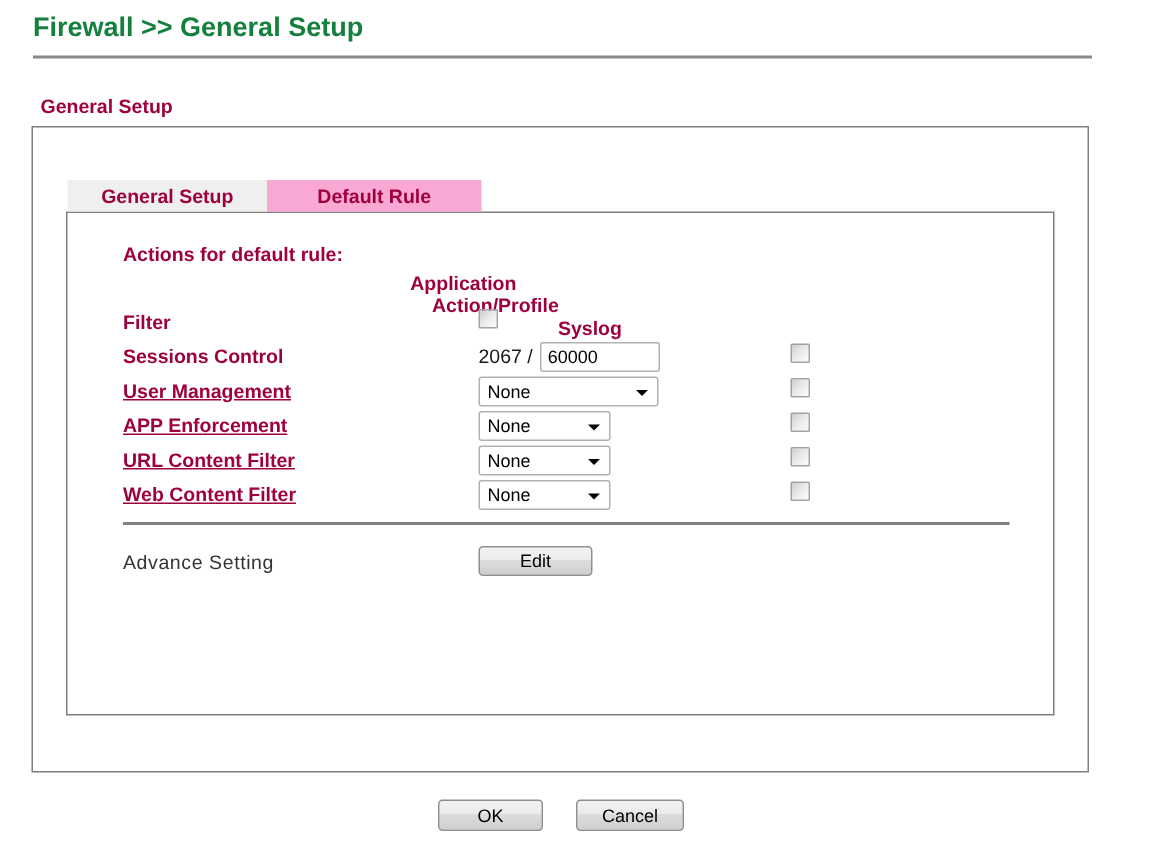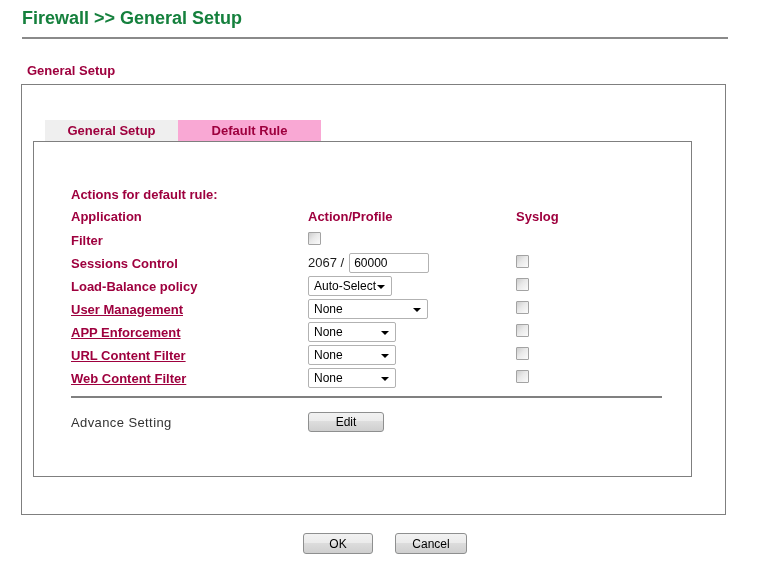--- a/index.html
+++ b/index.html
@@ -12,27 +12,27 @@
   .page-heading { margin:24px 0 6px 27px; font-size:13px; font-weight:bold; color:#9e003e; }
 
   .outer-box { margin-left:21px; width:705px; height:431px; border:1px solid #7f7f7f; background:#fff; }
 
   .tabs { display:flex; margin:35px 0 0 23px; }
   .tab  { height:21px; line-height:21px; text-align:center; font-size:13px; font-weight:bold;
           color:#9e003e; cursor:pointer; }
   .tab.active   { width:133px; background:#efefef; }
   .tab.inactive { width:143px; background:#f9a8d4; }
 
-  .inner-box { margin-left:11px; width:659px; height:336px; border:1px solid #7f7f7f;
-               padding:45px 0 0 37px; background:#fff; }
+  .inner-box { margin-left:22px; width:659px; height:336px; border:1px solid #7f7f7f;
+               padding:20px 0 0 37px; background:#fff; }
 
   .section-title { font-size:13px; font-weight:bold; color:#9e003e; height:19px; }
 
   .row { display:flex; align-items:center; height:23px; }
-  .header-row { height:21px; margin-bottom:1px; }
+  .header-row { height:21px; margin-bottom:1px;flex-direction:column; }
   .col-label   { width:237px; }
   .col-control { width:208px; display:flex; align-items:center; }
   .col-syslog  { width:40px; }
   .hdr { font-size:13px; font-weight:bold; color:#9e003e; }
 
   .lbl { font-size:13px; font-weight:bold; color:#9e003e; }
   .lbl.link { text-decoration:underline; cursor:pointer; }
 
   .select { position:relative; height:20px; background:#fff; border:1px solid #b2b2b2;
             border-radius:2px; display:flex; align-items:center; cursor:default; }
@@ -52,21 +52,21 @@
   .divider { width:591px; border-top:2px solid #808080; margin:7px 0 11px 0; }
 
   .advance-row { display:flex; align-items:center; height:26px; }
   .advance-label { width:237px; font-size:13px; color:#333; letter-spacing:0.4px; }
 
   .win-btn { font-family:"Liberation Sans", sans-serif; font-size:12px; color:#000;
              background:linear-gradient(to bottom,#f2f2f2 0%,#ebebeb 45%,#dddddd 46%,#cfcfcf 100%);
              border:1px solid #8e8f8f; border-radius:3px; cursor:pointer; }
   .edit-btn { width:76px; height:20px; }
 
-  .footer { width:748px; margin-top:18px; display:flex; justify-content:center; gap:22px;margin-left:11px; }
+  .footer { width:748px; margin-top:18px; display:flex; justify-content:center; gap:22px; }
   .ok-btn { width:70px; height:21px; }
   .cancel-btn { width:72px; height:21px; }
 </style>
 </head>
 <body>
 
 <div class="breadcrumb">Firewall &gt;&gt; General Setup</div>
 <div class="top-rule"></div>
 
 <div class="page-heading">General Setup</div>
@@ -96,30 +96,20 @@
     <div class="row">
       <div class="col-label"><span class="lbl">Sessions Control</span></div>
       <div class="col-control">
         <span class="plain">2067 /</span>
         <input class="txt-input" type="text" value="60000" style="">
       </div>
       <div class="col-syslog"><span class="checkbox"></span></div>
     </div>
 
 
-    <div class="row">
-      <div class="col-label"><span class="lbl">Load-Balance policy</span></div>
-      <div class="col-control">
-        <div class="select" style="width:84px">
-          <span class="sel-text">Auto-Select</span>
-          <span class="sel-arrow"></span>
-        </div>
-      </div>
-      <div class="col-syslog"><span class="checkbox"></span></div>
-    </div>
 
     <div class="row">
       <div class="col-label"><span class="lbl link">User Management</span></div>
       <div class="col-control">
         <div class="select" style="width:120px">
           <span class="sel-text">None</span>
           <span class="sel-arrow"></span>
         </div>
       </div>
       <div class="col-syslog"><span class="checkbox"></span></div>

